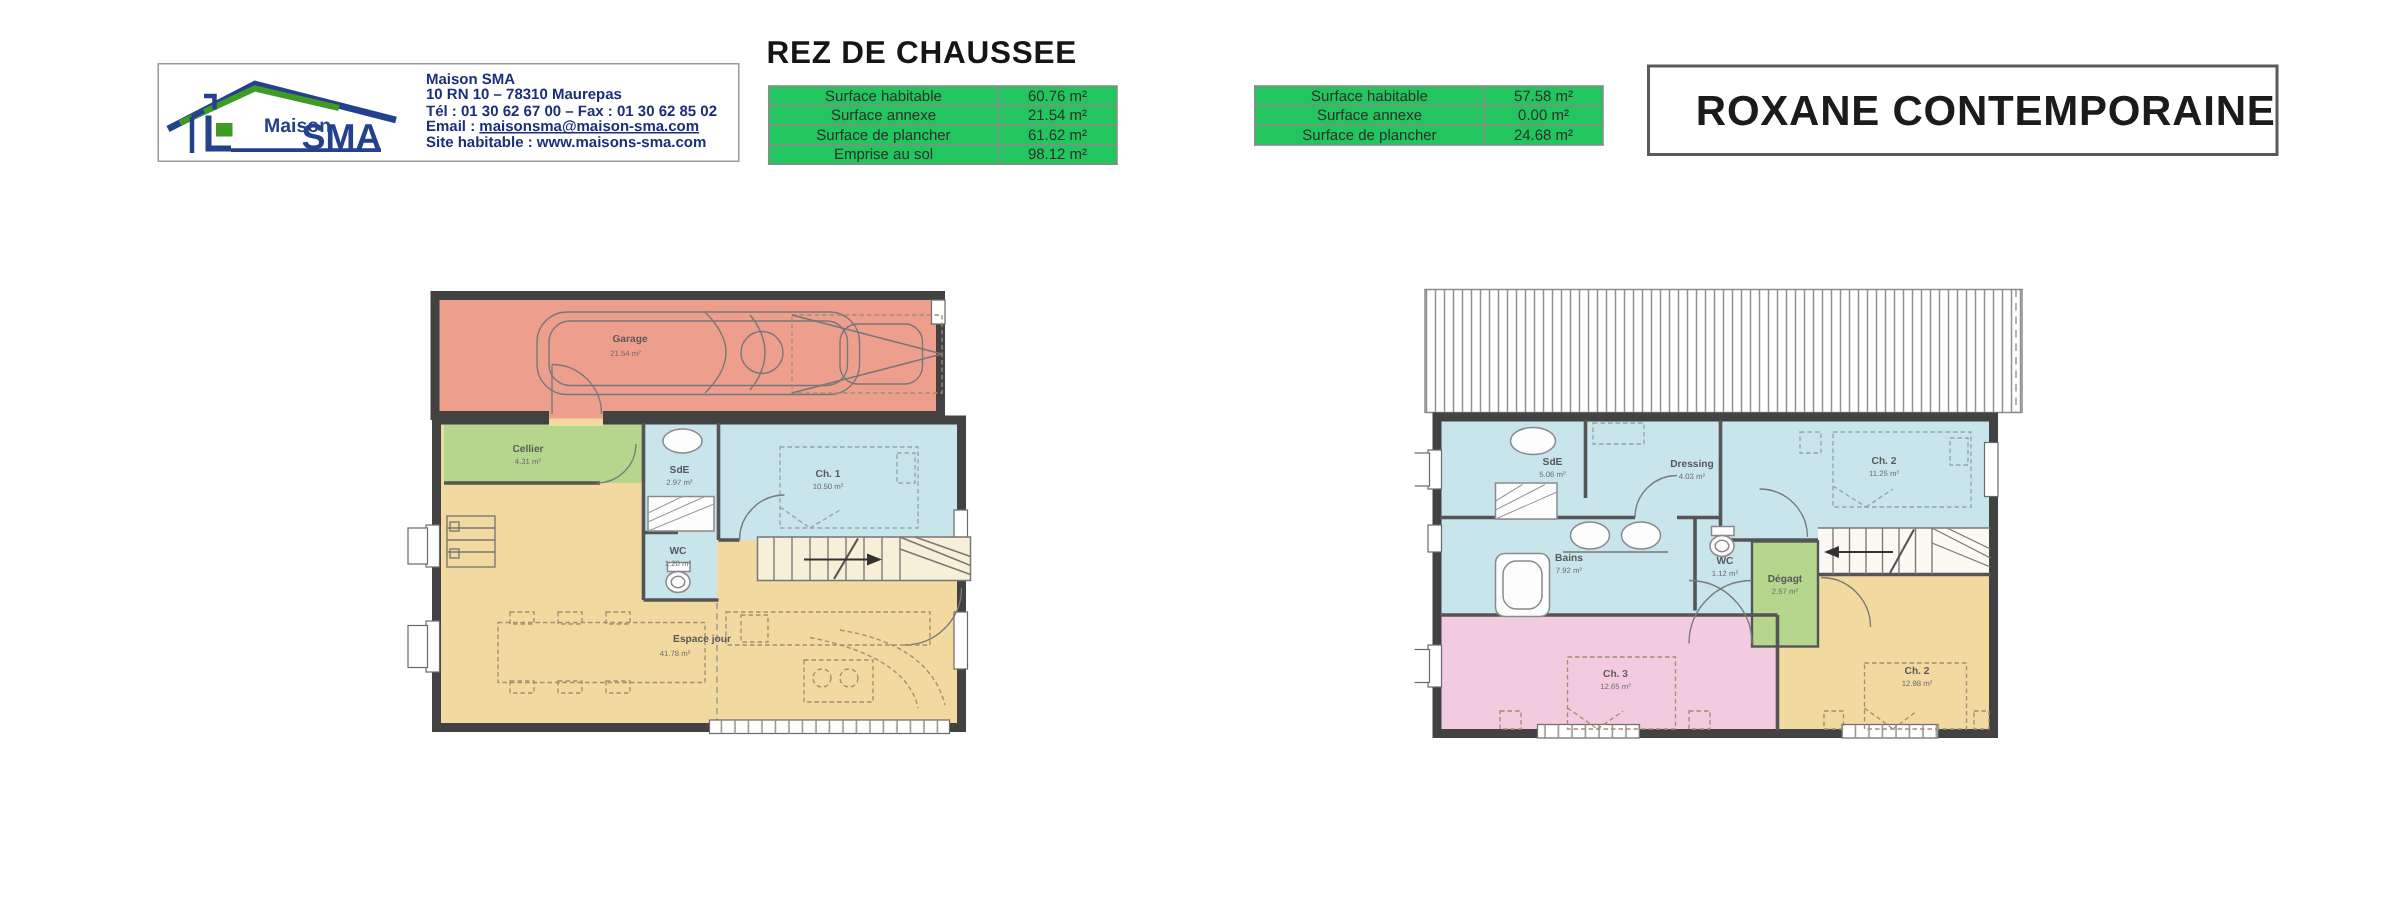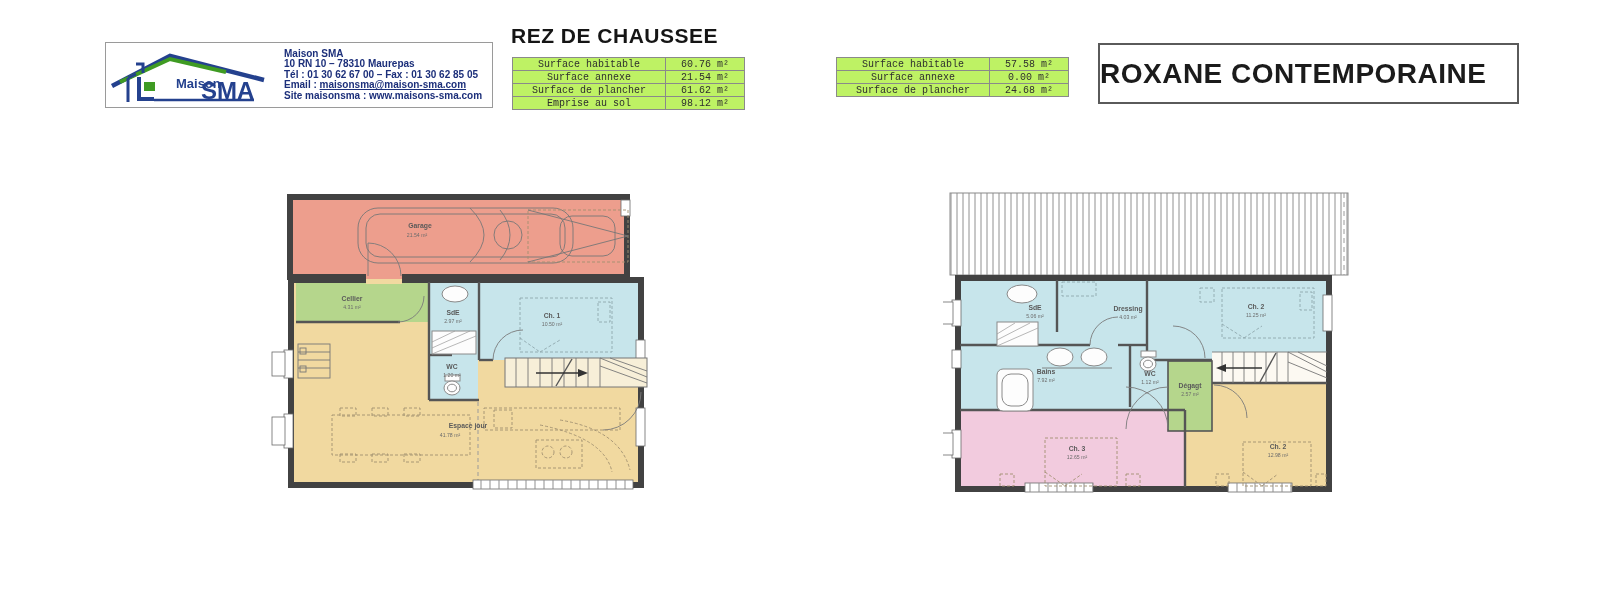--- a/index.html
+++ b/index.html
@@ -7,28 +7,28 @@
         font-family:"Liberation Sans",sans-serif;}
   
   #logo-box{position:absolute;left:105px;top:42px;width:386px;height:64px;
             border:1px solid #9a9a9a;background:#fff;display:flex;align-items:center;}
   #logo-art{width:178px;height:62px;flex:0 0 auto;}
   #logo-text{font-size:10px;font-weight:bold;color:#1c2f7a;line-height:10.5px;white-space:nowrap;}
   #logo-text .u{text-decoration:underline;color:#1c2f7a;margin-top:32px;}
   .plan-title{position:absolute;font-weight:bold;color:#151515;letter-spacing:.5px;}
   #rdc-title{left:511px;top:24px;font-size:21px;}
   #etage-title{left:836px;top:40px;font-size:19px;margin-top:31px;}
-  table.surface{position:absolute;border-collapse:collapse;background:#bef264;font-size:10px;color:#2e2e2e;font-family:Liberation Mono, monospace;}
+  table.surface{position:absolute;border-collapse:collapse;background:#22c55e;font-size:10px;color:#2e2e2e;}
   table.surface td{border:1px solid #8a8a8a;text-align:center;padding:0 3px;height:12px;}
   td.lbl{width:146px;}
   td.val{width:72px;}
   #rdc-table{left:512px;top:57px;}
   #etage-table{left:836px;top:57px;}
   #model-box{position:absolute;left:1098px;top:43px;width:417px;height:57px;
-             border:2px solid #5a5a5a;display:flex;align-items:center;justify-content:flex-start;}
+             border:2px solid #5a5a5a;display:flex;align-items:center;justify-content:flex-end;}
   #model-box span{font-size:28px;font-weight:bold;letter-spacing:.5px;color:#1b1b1b;white-space:nowrap;}
   
   svg.plan{position:absolute;}
   #rdc-plan{left:266px;top:188px;}
   #etage-plan{left:943px;top:186px;}
   text.rn{font-size:6.8px;font-weight:bold;fill:#5a5a5a;text-anchor:middle;}
   text.ra{font-size:5.2px;fill:#6c6c6c;text-anchor:middle;}
   .wall{fill:none;stroke:#424242;stroke-width:6;}
   .iwall{fill:none;stroke:#555;stroke-width:2.4;}
   .win{fill:#fff;stroke:#6a6a6a;stroke-width:.8;}
@@ -50,23 +50,23 @@
       <path d="M22,34 V58 M22,34 L30,30 M30,20 h7 v9" fill="none" stroke="#24418e" stroke-width="3"></path>
       <path d="M33,33 v22 h15" fill="none" stroke="#24418e" stroke-width="4"></path>
       <rect x="38" y="38" width="11" height="9" fill="#3f9b23"></rect>
       <line x1="48" y1="56" x2="148" y2="56" stroke="#24418e" stroke-width="2.5"></line>
       <text x="70" y="44" font-size="13" font-weight="bold" fill="#24418e">Maison</text>
       <text x="95" y="55" font-size="24" font-weight="bold" fill="#24418e">SMA</text>
     </svg>
     <div id="logo-text">
       <div>Maison SMA</div>
       <div>10 RN 10 – 78310 Maurepas</div>
-      <div>Tél : 01 30 62 67 00 – Fax : 01 30 62 85 05</div>
+      <div>Tél : 01 30 62 67 00 – Fax : 01 30 62 85 02</div>
       <div><span>Email : </span><span class="u">maisonsma@maison-sma.com</span></div>
-      <div><span>Site maisonsma : </span><span>www.maisons-sma.com</span></div>
+      <div><span>Site habitable : </span><span>www.maisons-sma.com</span></div>
     </div>
   </div>
 
   <div id="rdc-title" class="plan-title">REZ DE CHAUSSEE</div>
   <table id="rdc-table" class="surface">
     <tbody>
         <tr>
           <td class="lbl">Surface habitable</td>
           <td class="val">60.76 m²</td>
         </tr>

